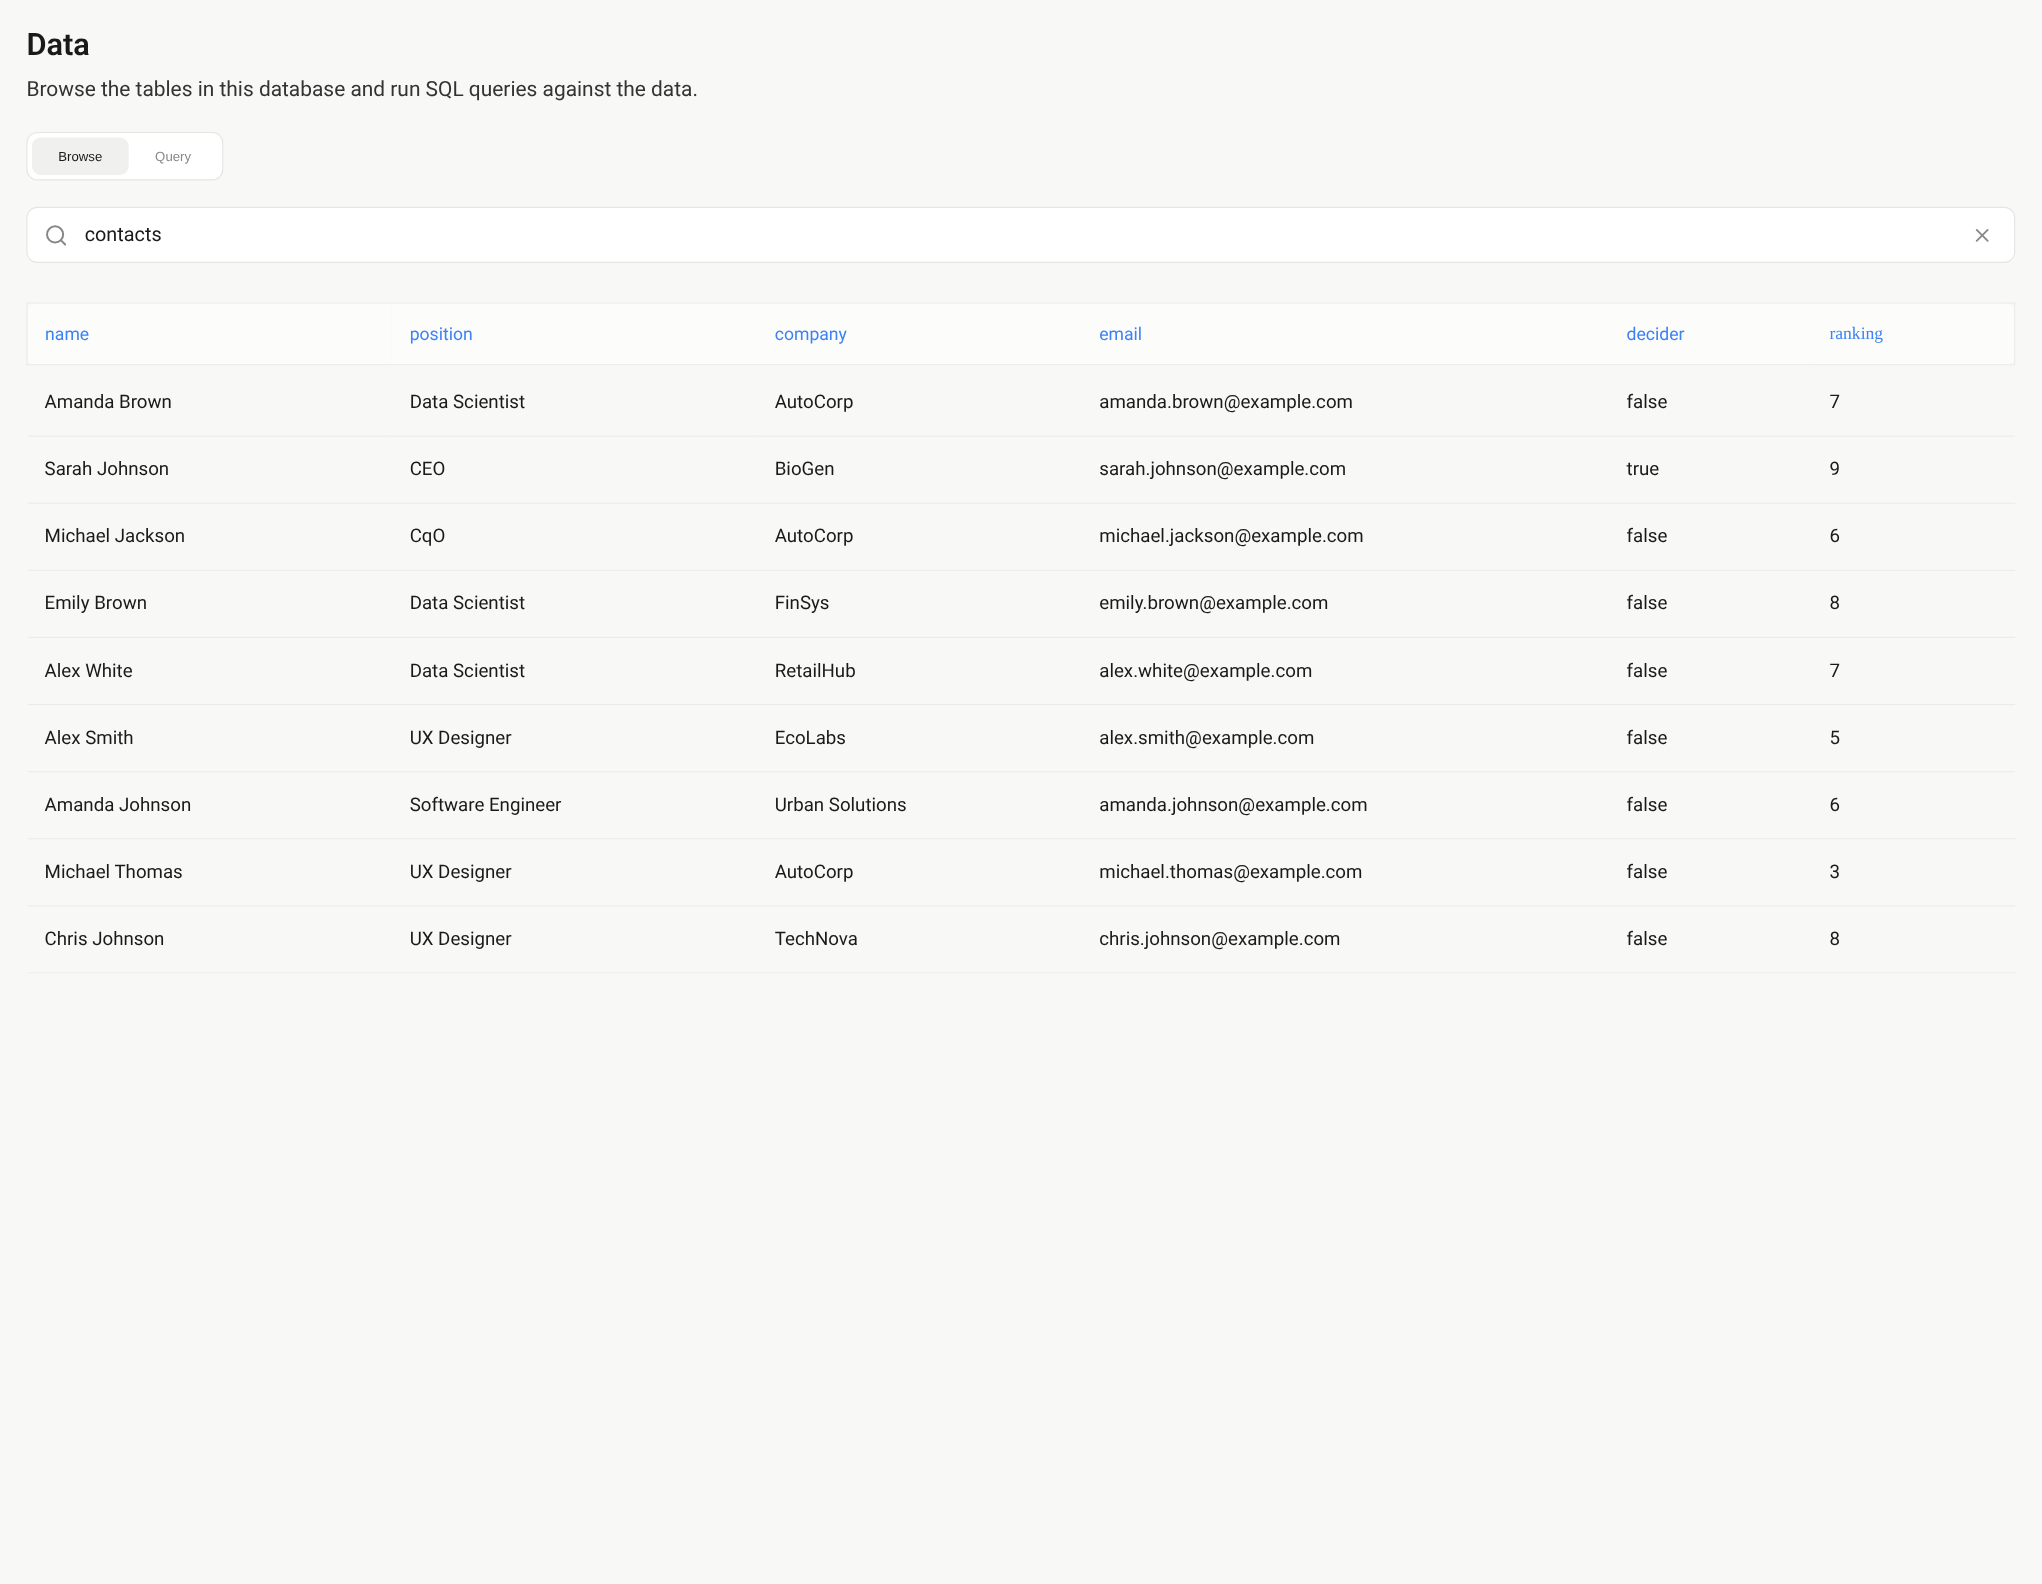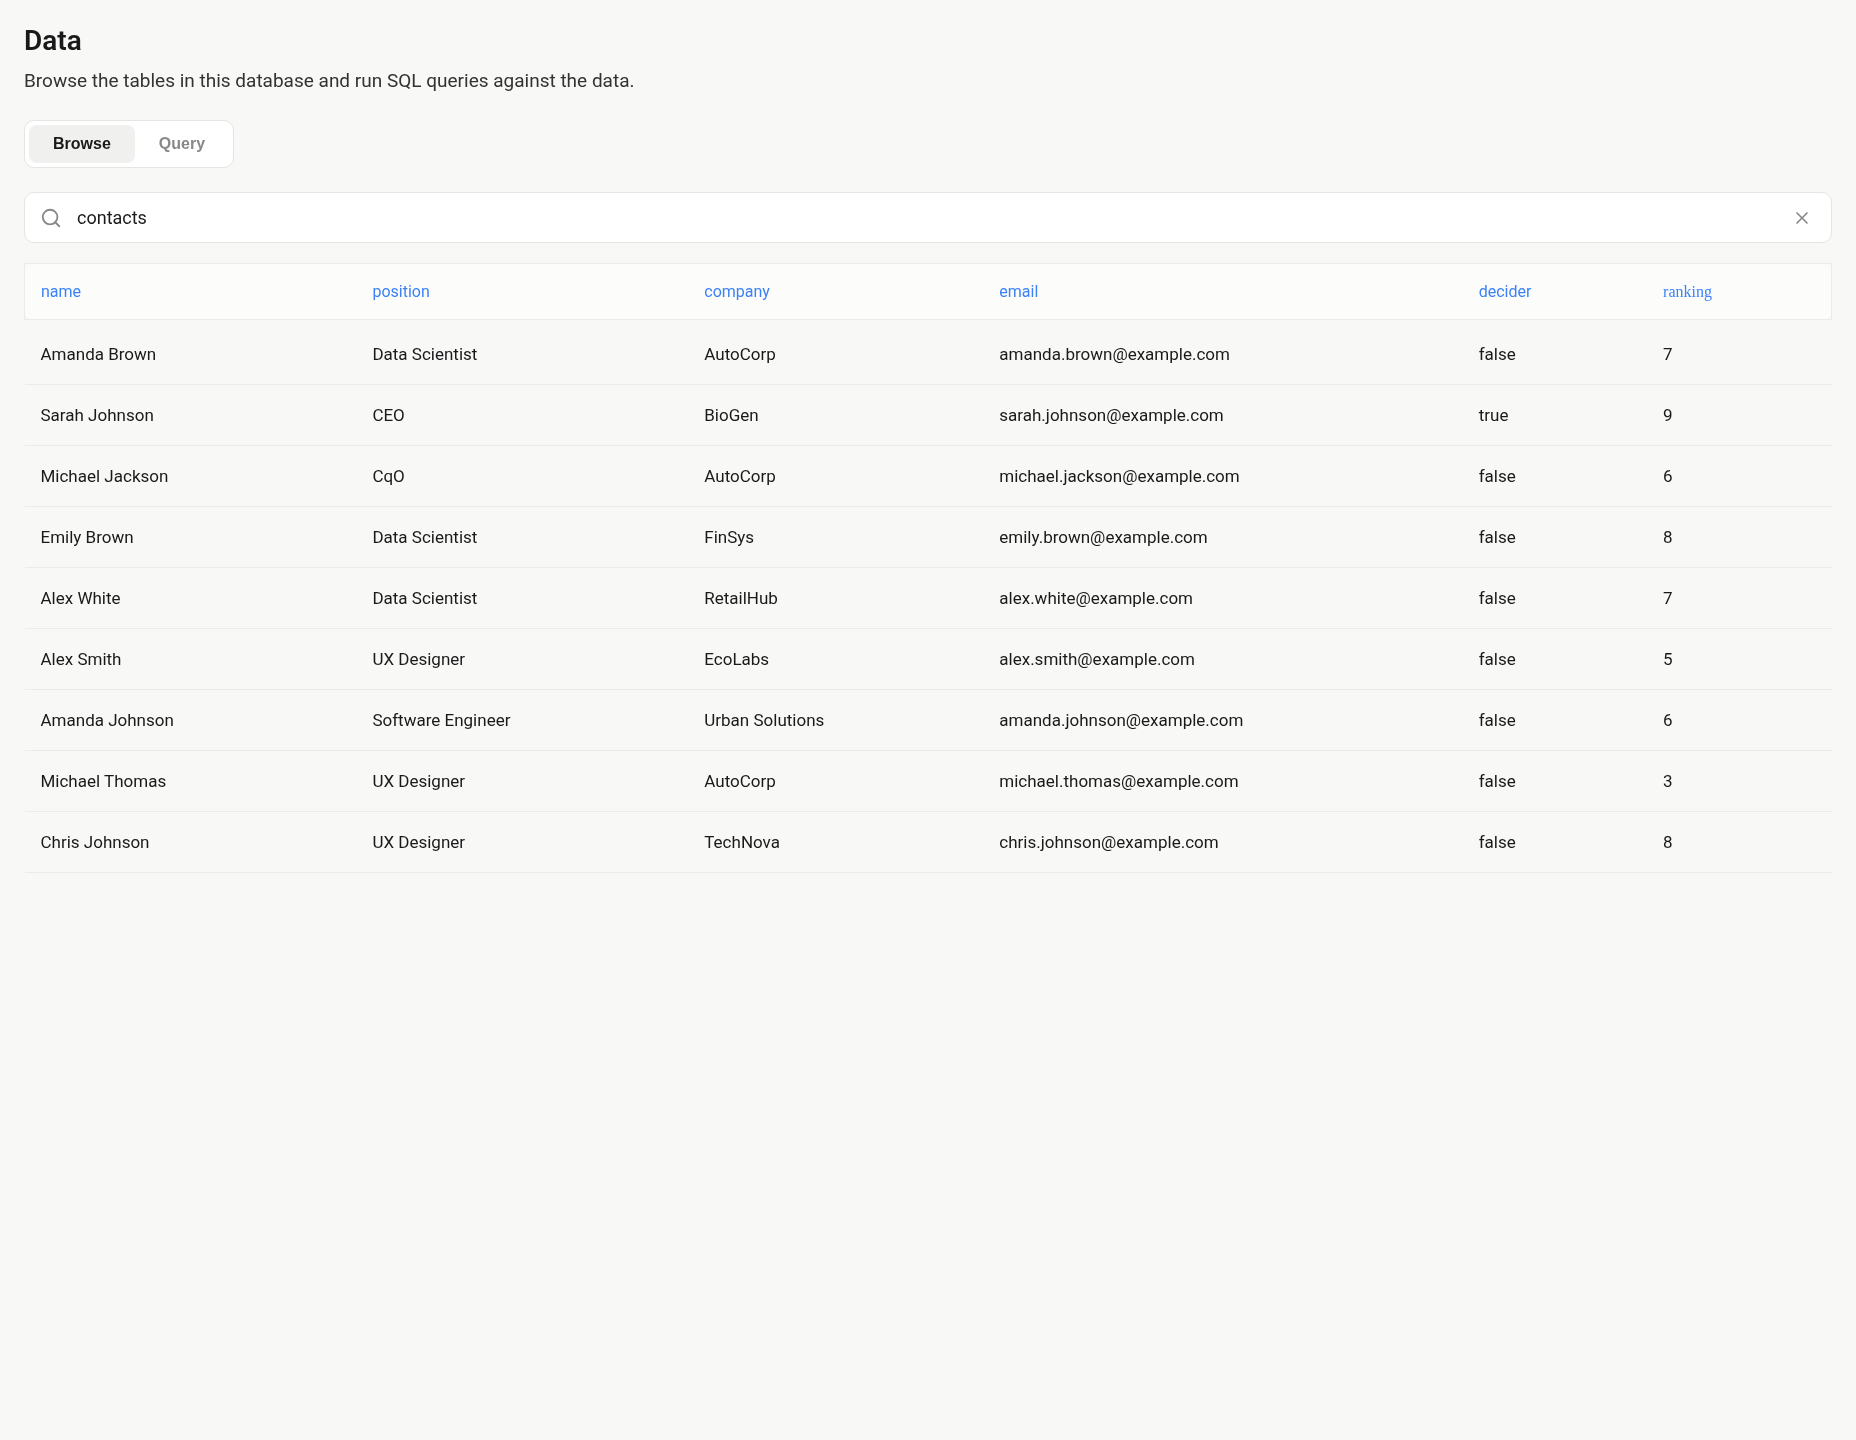--- a/index.html
+++ b/index.html
@@ -29,35 +29,35 @@
     .tab-group {
       display: inline-flex;
       border: 1px solid #e5e5e4;
       border-radius: 10px;
       background: #fff;
       padding: 4px;
       margin-bottom: 24px;
     }
     .tab {
       padding: 10px 24px;
-      font-size: 16px;
-      font-weight: 700;
+      font-size: 12px;
+      font-weight: 400;
       border-radius: 8px;
       cursor: pointer;
       color: #888;
       background: transparent;
       border: none;
     }
     .tab.active {
       background: #f0f0ef;
       color: #1a1a1a;
     }
     .search-wrapper {
       position: relative;
-      margin-bottom: 20px;
+      margin-bottom: 36px;
     }
     .search-input {
       width: 100%;
       padding: 14px 48px 14px 52px;
       font-size: 18px;
       border: 1px solid #e5e5e4;
       border-radius: 10px;
       background: #fff;
       color: #1a1a1a;
       outline: none;

